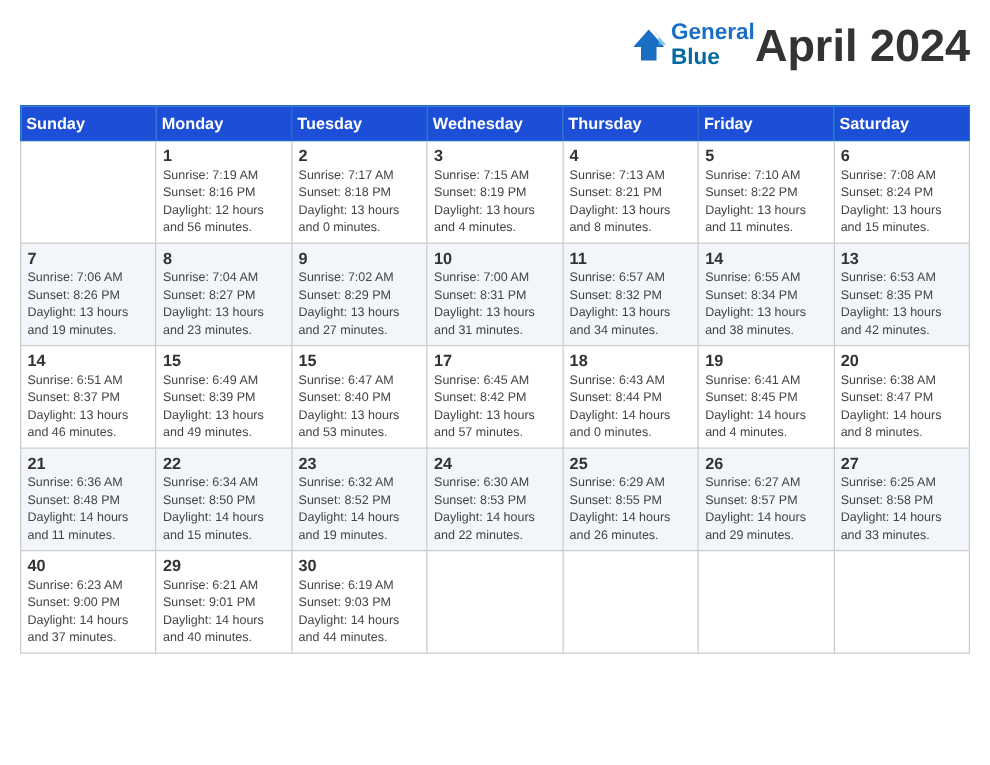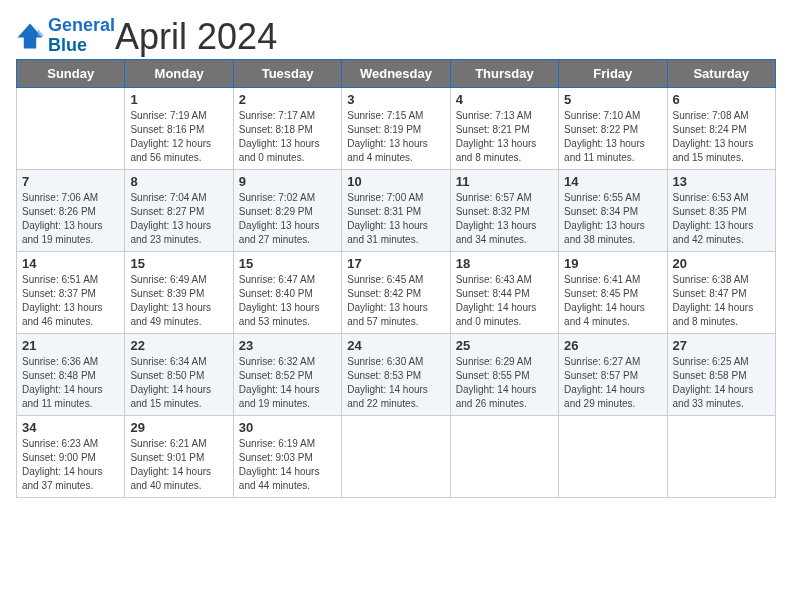--- a/index.html
+++ b/index.html
@@ -5,23 +5,23 @@
     * { box-sizing: border-box; margin: 0; padding: 0; }
     body {
       font-family: Arial, sans-serif;
       background: #fff;
       width: 792px;
       min-height: 612px;
       padding: 16px;
     }
     .header {
       display: flex;
-      justify-content: flex-start;
+      justify-content: flex-end;
       align-items: flex-start;
-      margin-bottom: 1px;
+      margin-bottom: 26px;
     }
     .logo {
       display: flex;
       align-items: center;
       gap: 4px;
     }
     .logo-text {
       font-size: 18px;
       font-weight: bold;
       color: #333;
@@ -32,37 +32,37 @@
     }
     .logo-icon {
       width: 28px;
       height: 28px;
     }
     .title-block {
       text-align: right;
     }
     .month-title {
       font-size: 36px;
-      font-weight: normal;
+      font-weight: bold;
       color: #333;
     }
     .location {
       font-size: 15px;
       color: #555;
     }
     table {
       width: 100%;
       border-collapse: collapse;
       font-size: 11px;
     }
     thead tr th {
-      background: #737373;
+      background: #1d4ed8;
       color: #fff;
       padding: 6px 4px;
-      text-align: center;
+      text-align: left;
       font-size: 13px;
       font-weight: bold;
       border: 1px solid #1a6fc4;
     }
     tbody tr td {
       border: 1px solid #ccc;
       vertical-align: top;
       padding: 4px 5px;
       width: calc(100% / 7);
       min-height: 80px;
@@ -234,21 +234,21 @@
           <span class="day-number">26</span>
           <div class="day-info">Sunrise: 6:27 AM<br>Sunset: 8:57 PM<br>Daylight: 14 hours and 29 minutes.</div>
         </td>
         <td>
           <span class="day-number">27</span>
           <div class="day-info">Sunrise: 6:25 AM<br>Sunset: 8:58 PM<br>Daylight: 14 hours and 33 minutes.</div>
         </td>
       </tr>
       <tr>
         <td>
-          <span class="day-number">34</span>
+          <span class="day-number">40</span>
           <div class="day-info">Sunrise: 6:23 AM<br>Sunset: 9:00 PM<br>Daylight: 14 hours and 37 minutes.</div>
         </td>
         <td>
           <span class="day-number">29</span>
           <div class="day-info">Sunrise: 6:21 AM<br>Sunset: 9:01 PM<br>Daylight: 14 hours and 40 minutes.</div>
         </td>
         <td>
           <span class="day-number">30</span>
           <div class="day-info">Sunrise: 6:19 AM<br>Sunset: 9:03 PM<br>Daylight: 14 hours and 44 minutes.</div>
         </td>

